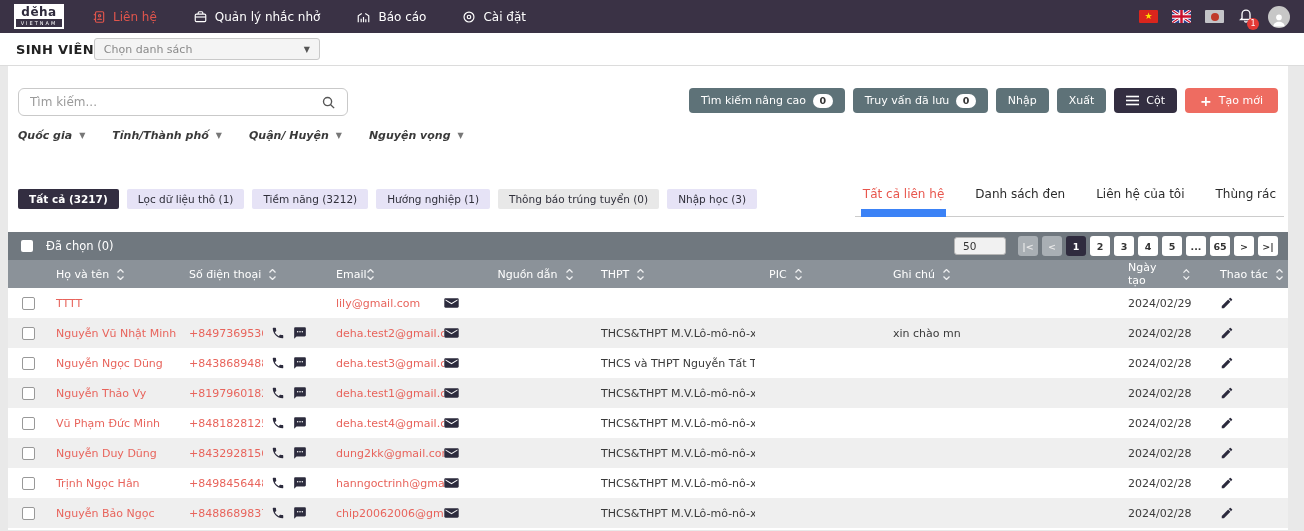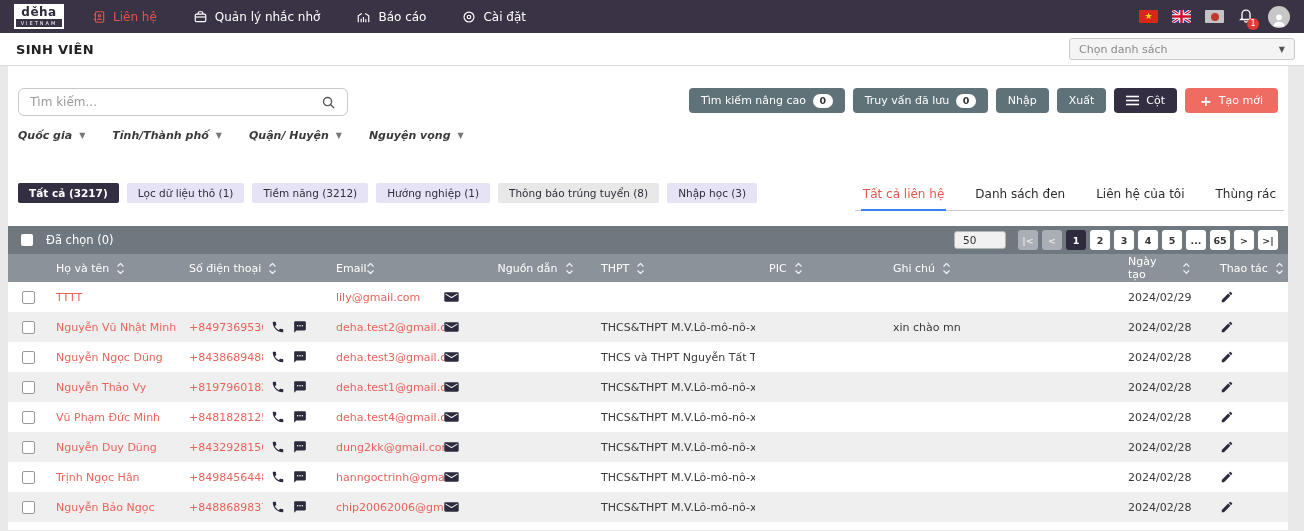--- a/index.html
+++ b/index.html
@@ -20,21 +20,21 @@
   .nav-item svg { display:block; }
   .nav-right { margin-left:auto; display:flex; align-items:center; gap:14px; }
   .flag { width:19px; height:13px; border-radius:1px; position:relative; overflow:hidden; cursor:pointer; flex:none; }
   .flag-vn { background:#da251d; display:flex; align-items:center; justify-content:center; color:#ffde00; font-size:9px; line-height:1; }
   .flag-jp { background:#c4c4c8; display:flex; align-items:center; justify-content:center; }
   .flag-jp i { width:8px; height:8px; border-radius:50%; background:#c0392b; }
   .bellwrap { position:relative; cursor:pointer; }
   .nbadge { position:absolute; right:-5px; bottom:-3px; background:#e53935; color:#fff; width:12px; height:12px; border-radius:50%; font-size:8px; display:flex; align-items:center; justify-content:center; }
   .avatar { width:22px; height:22px; border-radius:50%; background:#c7c7c7; display:flex; align-items:flex-end; justify-content:center; overflow:hidden; cursor:pointer; }
   
-  .page-header { height:33px; background:#fff; border-bottom:1px solid #dcdcdc; display:flex; align-items:center; justify-content:space-between; padding:0 9px 0 16px; }
+  .page-header { height:33px; background:#fff; border-bottom:1px solid #dcdcdc; display:flex; align-items:center; padding:0 9px 0 16px; }
   .page-title { font-size:13px; font-weight:700; color:#222; letter-spacing:.3px; }
   .list-select { width:226px; height:22px; background:#f4f4f4; border:1px solid #c9c9c9; border-radius:3px; display:flex; align-items:center; justify-content:space-between; padding:0 9px; font-size:11px; color:#8a8a8a; cursor:pointer; }
   .caret { color:#555; font-size:8px; }
   
   .card { margin:0 16px 0 8px; background:#fff; height:464px; overflow:hidden; }
   .toolbar { display:flex; justify-content:space-between; padding:22px 10px 0 10px; }
   .searchbox { width:330px; height:28px; border:1px solid #c9c9c9; border-radius:6px; display:flex; align-items:center; padding:12px 11px; background:#fff; }
   .searchbox input { border:0; outline:0; flex:1; font-size:12px; color:#333; font-family:inherit; background:transparent; }
   .searchbox input::placeholder { color:#9a9a9a; }
   .filters { display:flex; gap:27px; margin-top:13px; font-size:11px; font-weight:700; color:#3a3a3a; }
@@ -47,21 +47,21 @@
   .btn.create { background:#ee6c61; padding:0 15px; }
   .plus { font-size:14px; font-weight:700; line-height:1; }
   
   .chiprow { display:flex; justify-content:space-between; align-items:flex-end; margin:40px 4px 0 10px; }
   .chips { display:flex; gap:8px; padding-bottom:8px; }
   .chip { height:20px; border-radius:2px; background:#e6e3f6; color:#2f2f3a; font-size:10.5px; display:flex; align-items:center; padding:0 11px; cursor:pointer; white-space:nowrap; }
   .chip.active { background:#332e41; color:#fff; font-weight:700; }
   .chip.muted { background:#e8e8e8; }
   .tabs { display:flex; gap:27px; border-bottom:1px solid #ccc; padding:0 6px; }
   .tab { font-size:12px; color:#2b2b2b; padding:5px 2px 8px; cursor:pointer; white-space:nowrap; }
-  .tab.active { color:#e8564d; border-bottom:2px solid #3b82f6; margin-bottom:-1px; }
+  .tab.active { color:#e8564d; border-bottom:8px solid #3b82f6; margin-bottom:-1px; }
   
   .table { margin-top:15px; --cols:36px 131px 135px 175px 100px 170px 120px 225px 90px 98px; }
   .selbar { height:28px; background:#70787f; display:flex; align-items:center; justify-content:space-between; padding:0 10px 0 13px;text-align:center; }
   .selleft { display:flex; align-items:center; gap:13px; }
   .selcb { width:12px; height:12px; background:#fff; border-radius:2px; cursor:pointer; }
   .sellabel { color:#fff; font-size:11.5px; }
   .selright { display:flex; align-items:center; gap:4px; }
   .pagesize { width:52px; height:18px; background:#f1f1f1; border:1px solid #b5b5b5; border-radius:3px; font-size:10.5px; color:#333; display:flex; align-items:center; padding:0 8px; margin-right:8px; cursor:pointer; }
   .pgbtn { min-width:20px; height:20px; background:#fff; border-radius:3px; font-size:9.5px; color:#333; display:flex; align-items:center; justify-content:center; padding:0 3px; font-weight:600; cursor:pointer; }
   .pgbtn.disabled { background:#a9afb4; color:#e9e9e9; }
@@ -244,21 +244,21 @@
         </button>
     </div>
   </div>
 
   <div class="chiprow">
     <div class="chips">
       <span class="chip active">Tất cả (3217)</span>
       <span class="chip">Lọc dữ liệu thô (1)</span>
       <span class="chip">Tiềm năng (3212)</span>
       <span class="chip">Hướng nghiệp (1)</span>
-      <span class="chip muted">Thông báo trúng tuyển (8)</span>
+      <span class="chip muted">Thông báo trúng tuyển (0)</span>
       <span class="chip">Nhập học (3)</span>
     </div>
     <div class="tabs">
       <span class="tab active">Tất cả liên hệ</span>
       <span class="tab">Danh sách đen</span>
       <span class="tab">Liên hệ của tôi</span>
       <span class="tab">Thùng rác</span>
     </div>
   </div>
 

